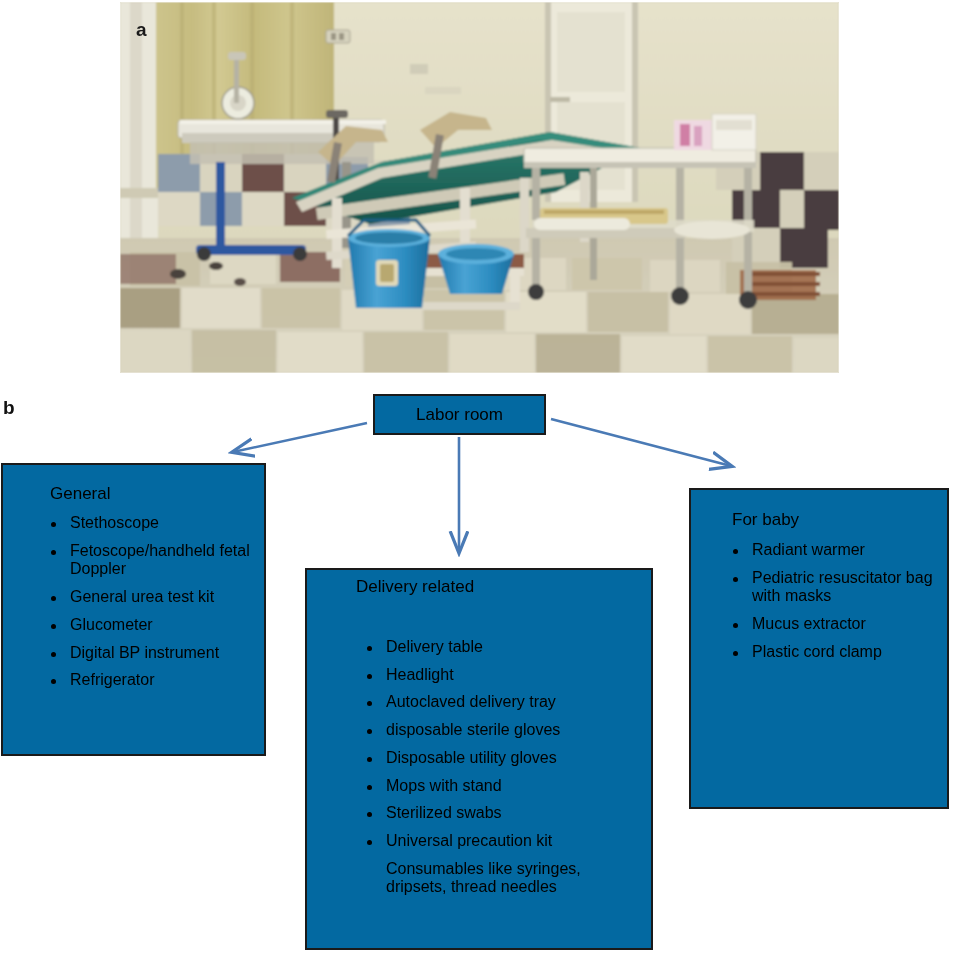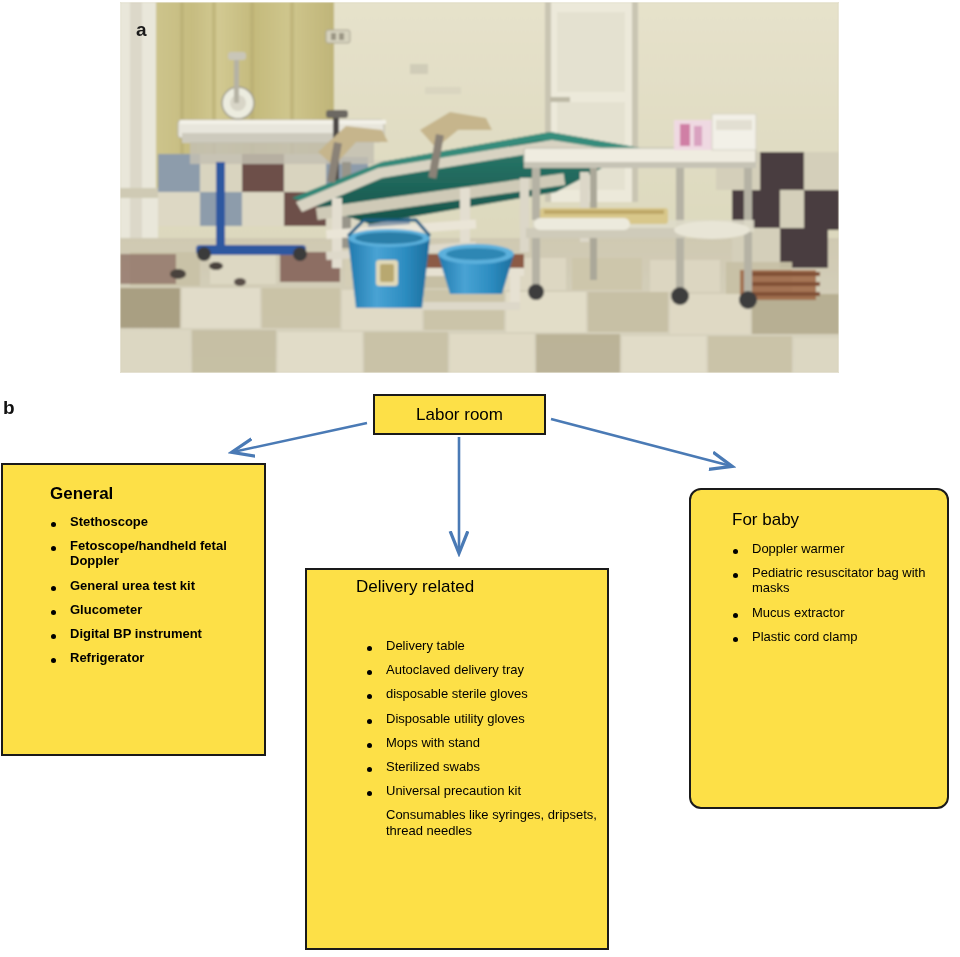--- a/index.html
+++ b/index.html
@@ -41,53 +41,53 @@
     height: 371px;
     overflow: hidden;
     background: #cfc9ad;
   }
   #photo-svg { display:block; width:100%; height:100%; }
 
   
   .fc-box {
     position: absolute;
     border: 2px solid #1a1a1a;
-    background: #fde047;
+    background: #0369a1;
     box-sizing: border-box;
   }
   #box-root {
     left: 373px; top: 394px;
     width: 173px; height: 41px;
     display: flex; align-items: center; justify-content: center;
   }
   #box-root .fc-title {
     font-size: 17px;
     line-height: 1;
   }
 
-  #box-general  { left: 1px;   top: 463px; width: 265px; height: 293px; font-weight: bold; }
-  #box-delivery { left: 305px; top: 568px; width: 304px; height: 382px; }
-  #box-baby     { left: 689px; top: 488px; width: 260px; height: 321px; border-radius: 12px; }
+  #box-general  { left: 1px;   top: 463px; width: 265px; height: 293px; }
+  #box-delivery { left: 305px; top: 568px; width: 348px; height: 382px; }
+  #box-baby     { left: 689px; top: 488px; width: 260px; height: 321px; }
 
   .fc-heading {
     position: absolute;
     font-size: 17px;
     line-height: 1.1;
     white-space: nowrap;
   }
   #box-general  .fc-heading { left: 47px; top: 20px; }
   #box-delivery .fc-heading { left: 49px; top: 8px; }
   #box-baby     .fc-heading { left: 41px; top: 21px; }
 
   .fc-list {
     position: absolute;
     margin: 0;
     padding: 0;
     list-style: none;
-    font-size: 13px;
+    font-size: 16px;
   }
   #box-general  .fc-list { left: 45px; top: 49px; width: 212px; }
   #box-delivery .fc-list { left: 57px; top: 41px; width: 245px; margin-top: 27px; }
   #box-baby     .fc-list { left: 39px; top: 51px; width: 216px; }
 
   .fc-list li {
     position: relative;
     padding-left: 22px;
     margin: 0 0 9px 0;
     line-height: 1.17;
@@ -381,33 +381,34 @@
       <li class="bulleted">Glucometer</li>
       <li class="bulleted">Digital BP instrument</li>
       <li class="bulleted">Refrigerator</li>
     </ul>
   </div>
 
   <div id="box-delivery" class="fc-box">
     <div class="fc-heading">Delivery related</div>
     <ul class="fc-list">
       <li class="bulleted">Delivery table</li>
+      <li class="bulleted">Headlight</li>
       <li class="bulleted">Autoclaved delivery tray</li>
       <li class="bulleted">disposable sterile gloves</li>
       <li class="bulleted">Disposable utility gloves</li>
       <li class="bulleted">Mops with stand</li>
       <li class="bulleted">Sterilized swabs</li>
       <li class="bulleted">Universal precaution kit</li>
       <li class="nobullet">Consumables like syringes, dripsets, thread needles</li>
     </ul>
   </div>
 
   <div id="box-baby" class="fc-box">
     <div class="fc-heading">For baby</div>
     <ul class="fc-list">
-      <li class="bulleted">Doppler warmer</li>
+      <li class="bulleted">Radiant warmer</li>
       <li class="bulleted">Pediatric resuscitator bag with masks</li>
       <li class="bulleted">Mucus extractor</li>
       <li class="bulleted">Plastic cord clamp</li>
     </ul>
   </div>
 
 </div>
 
 </body></html>

